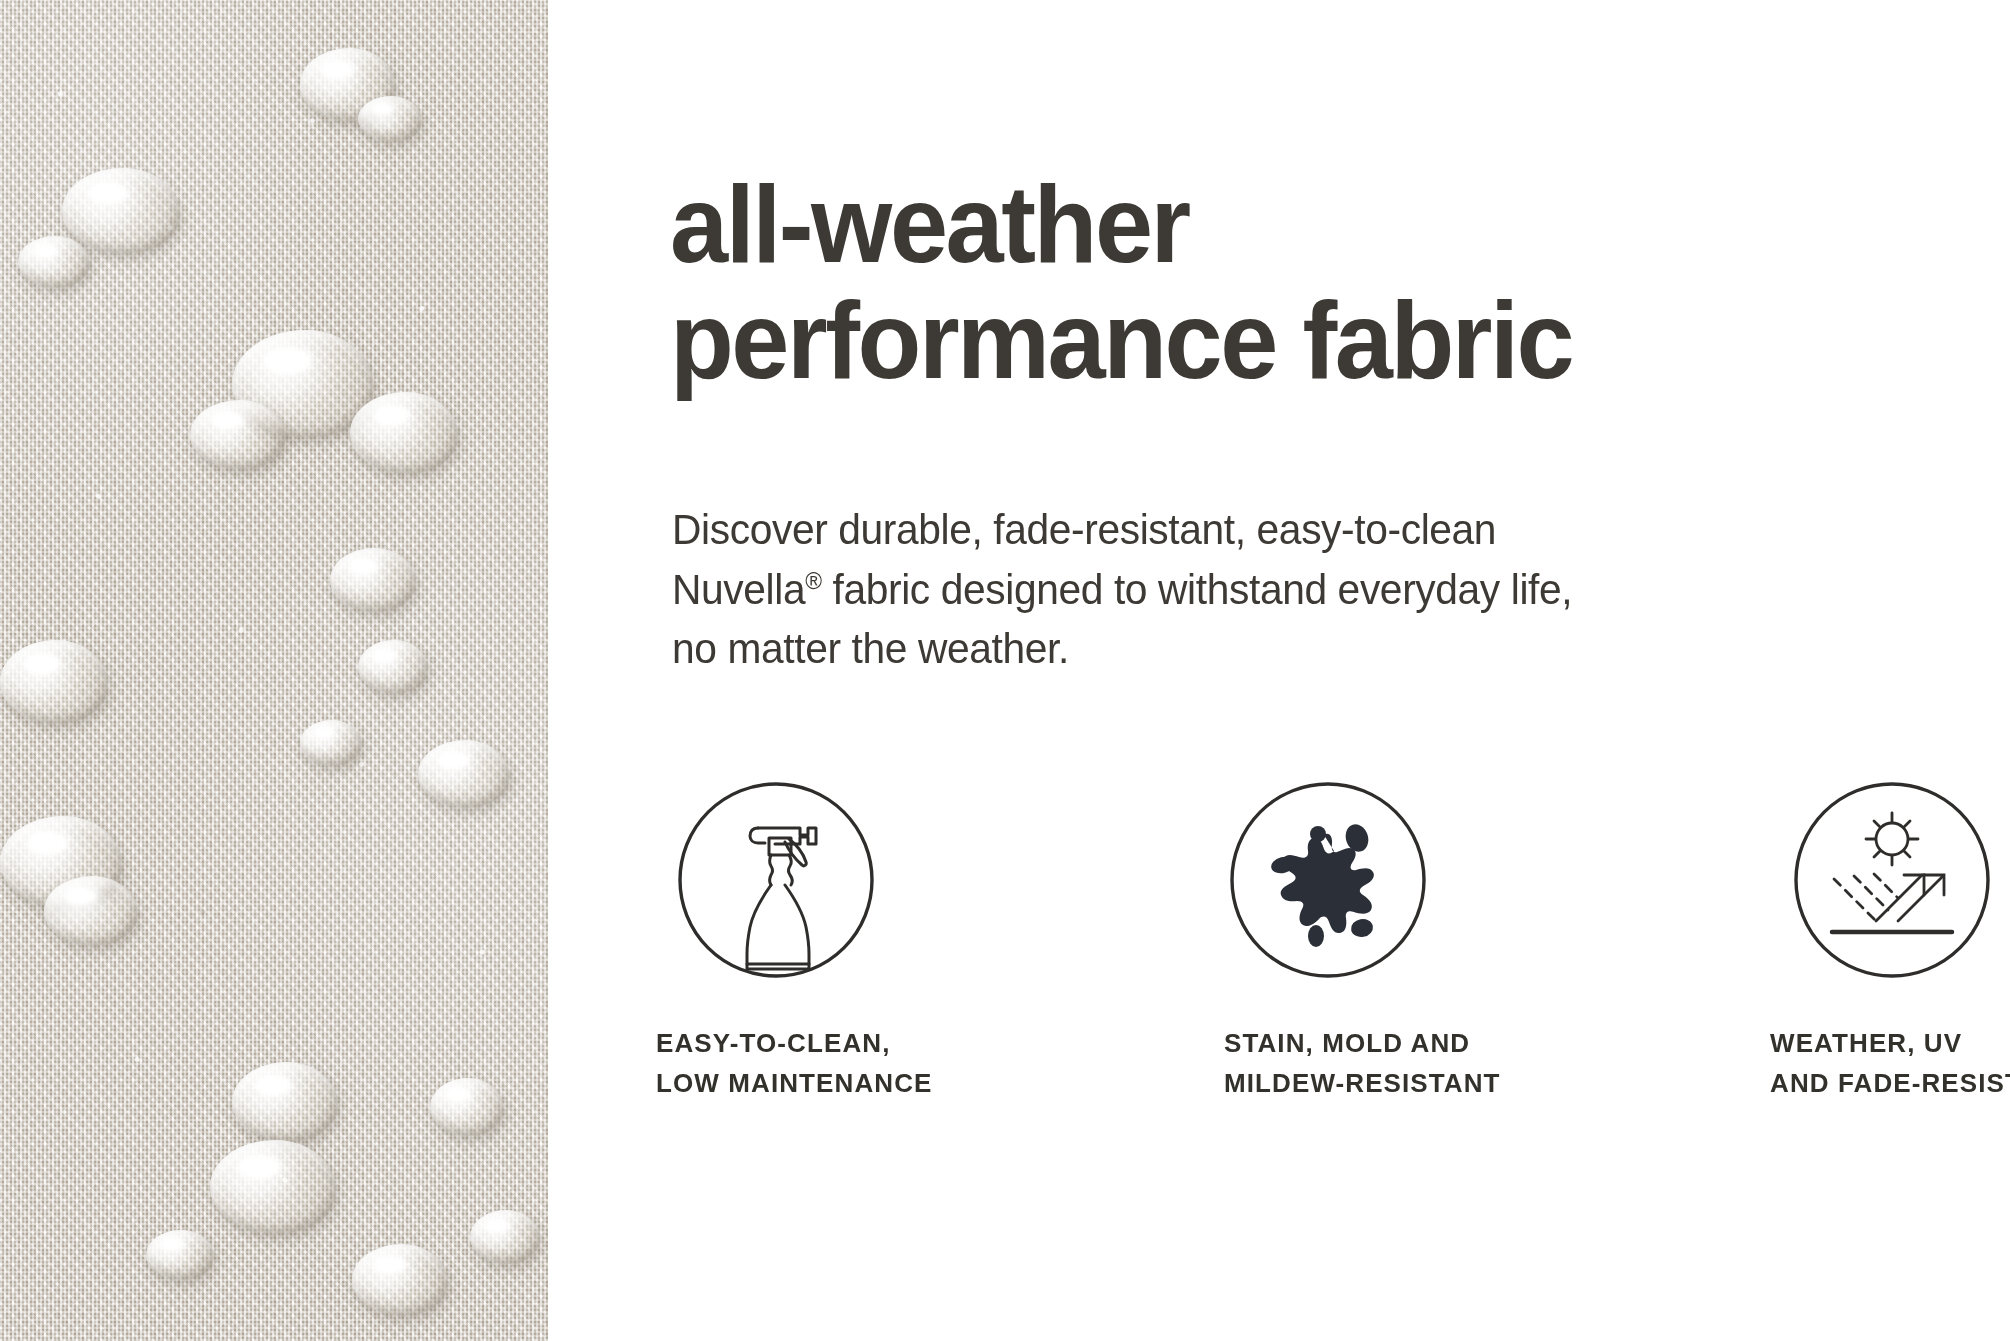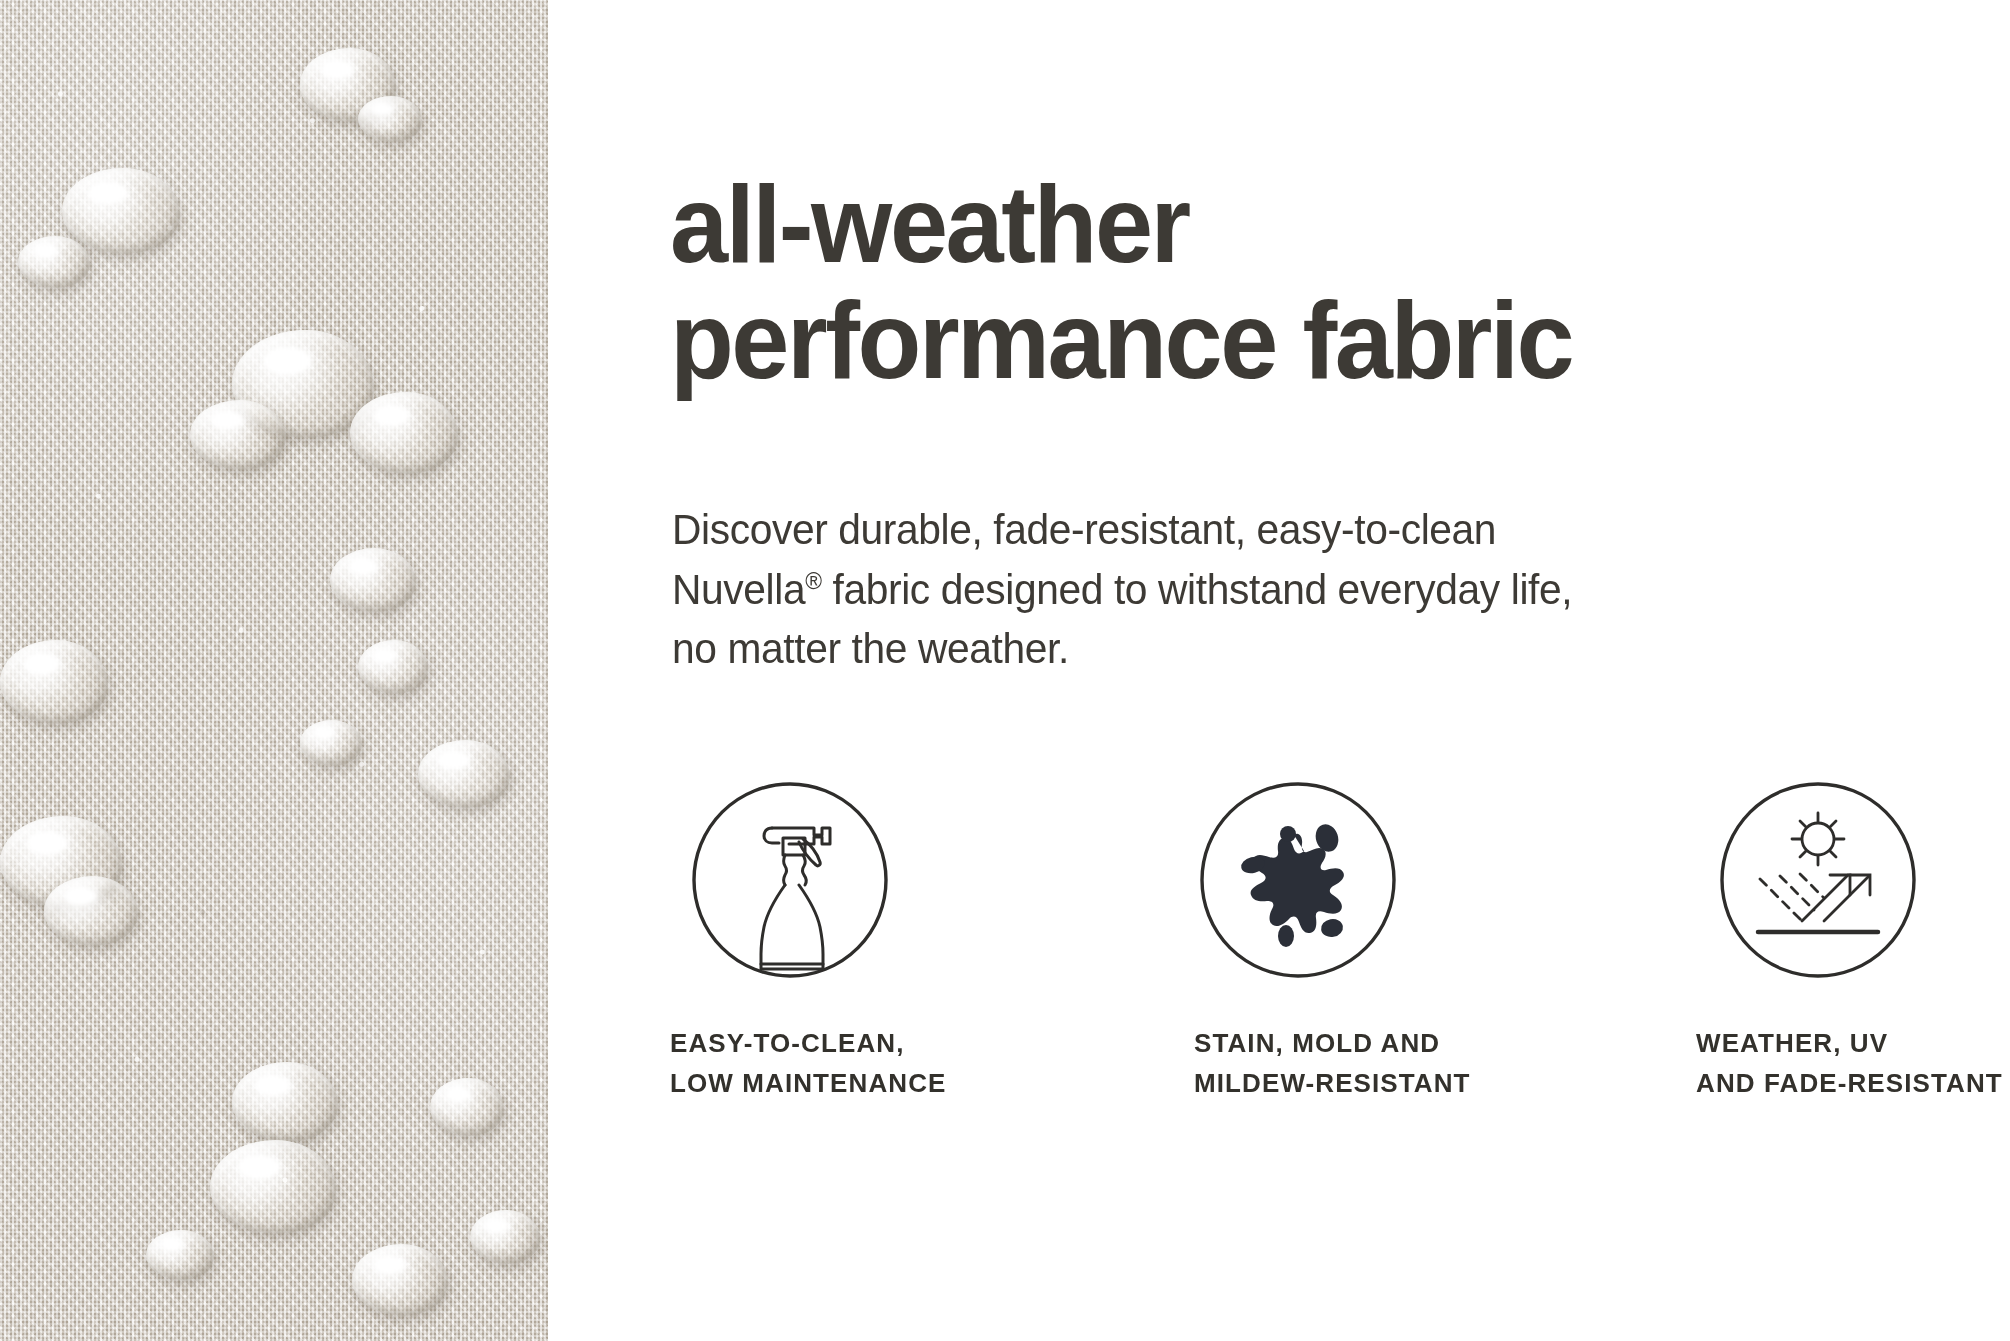--- a/index.html
+++ b/index.html
@@ -152,24 +152,25 @@
     white-space: pre-line;
   }
   .subcopy sup {
     font-size: .56em;
     vertical-align: super;
     line-height: 0;
   }
 
   .features {
     position: absolute;
-    left: 122px;
+    left: 108px;
     top: 780px;
     width: 1320px;
     display: flex;
+    gap: 44px;
   }
   .feature {
     width: 460px;
     flex: 0 0 460px;
     display: block;
   }
   .feature-icon-wrap {
     width: 200px;
     height: 200px;
     margin: 0 0 0 20px;

